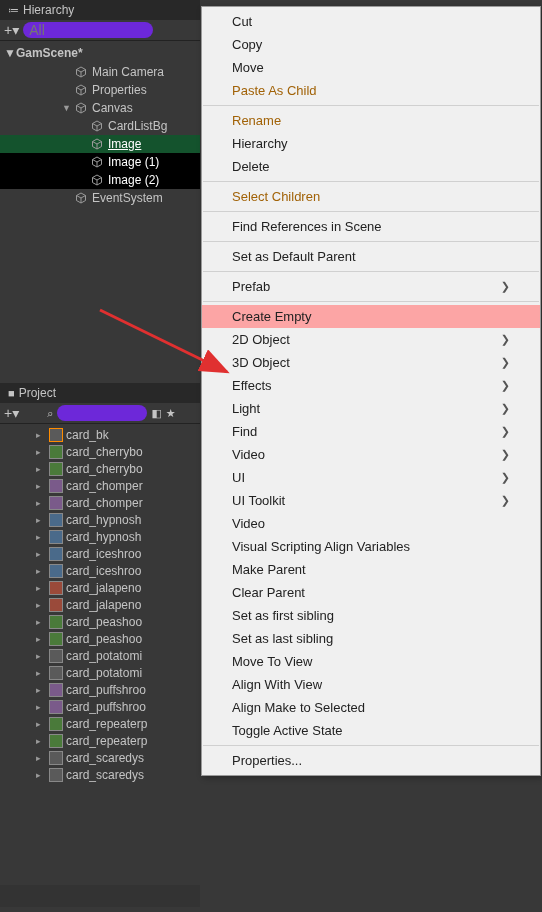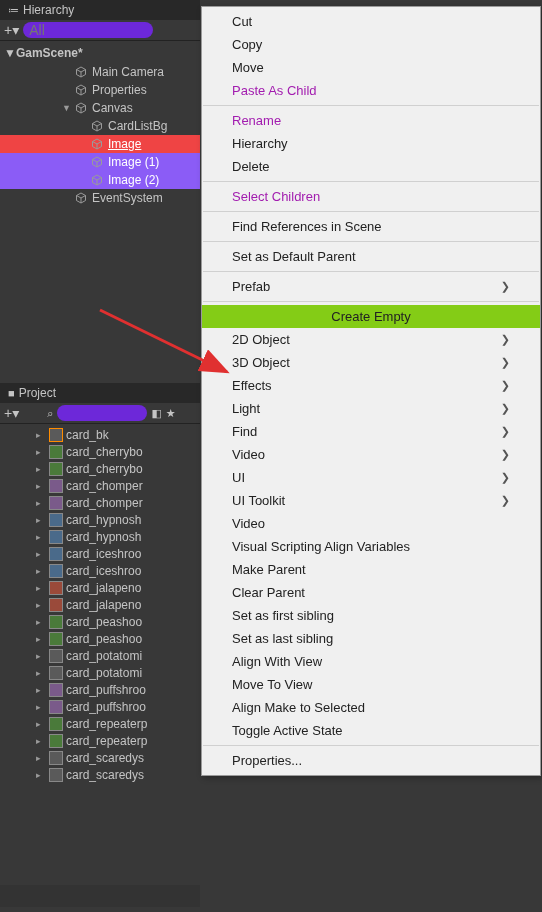--- a/index.html
+++ b/index.html
@@ -7,22 +7,22 @@
 
     
     .hierarchy-panel { width: 200px; background: #383838; color: #c4c4c4; font-size: 12px; }
     .panel-tab { background: #282828; padding: 3px 8px; display: flex; align-items: center; gap: 4px; color: #c4c4c4; font-size: 12px; }
     .panel-tab .icon { font-size: 11px; }
     .panel-toolbar { display: flex; align-items: center; padding: 2px 4px; gap: 4px; background: #383838; border-bottom: 1px solid #222; }
     .plus-btn { color: #c4c4c4; font-size: 14px; cursor: pointer; }
     .search-input { background: #6d28d9; border: none; border-radius: 10px; padding: 1px 6px; color: #c4c4c4; font-size: 14px; width: 130px; height: 16px; }
     .tree { padding: 2px 0; }
     .tree-row { display: flex; align-items: center; padding: 1px 12px; height: 18px; gap: 2px; }
-    .tree-row.selected { background: #ef4444; color: #fff; text-decoration: underline; }
-    .tree-row.selected-multi { background: #8b5cf6; color: #fff; }
+    .tree-row.selected { background: #14532d; color: #fff; text-decoration: underline; }
+    .tree-row.selected-multi { background: #000000; color: #fff; }
     .tree-row .expand { width: 10px; font-size: 9px; color: #9a9a9a; }
     .tree-row .cube-icon { width: 14px; height: 14px; display: inline-flex; align-items: center; justify-content: center; }
     .tree-row .cube-icon svg { width: 12px; height: 12px; }
     .tree-row .label { margin-left: 2px; }
     .indent1 { padding-left: 20px; }
     .indent3 { padding-left: 62px; }
     .indent4 { padding-left: 78px; }
     .scene-row { display: flex; align-items: center; padding: 1px 4px; height: 20px; }
 
     
@@ -38,22 +38,22 @@
     .asset-thumb { width: 14px; height: 14px; background: #5a5a5a; border: 1px solid #888; display: inline-block; }
     .asset-thumb.selected { border: 1px solid #ff8c00; }
     .asset-thumb.green { background: #4a7a3a; }
     .asset-thumb.blue { background: #4a6a8a; }
     .asset-thumb.purple { background: #7a5a8a; }
     .asset-thumb.red { background: #9a4a3a; }
 
     
     .context-menu { position: absolute; top: 6px; left: 201px; width: 340px; background: #f0f0f0; border: 1px solid #9a9a9a; color: #222; font-size: 13px; padding: 3px 0; box-shadow: 2px 2px 6px rgba(0,0,0,0.3); }
     .menu-item { padding: 4px 30px; display: flex; justify-content: space-between; align-items: center; }
-    .menu-item.disabled { color: #a21caf; }
-    .menu-item.highlighted { background: #84cc16; justify-content: center; }
+    .menu-item.disabled { color: #a16207; }
+    .menu-item.highlighted { background: #fca5a5; }
     .menu-sep { height: 1px; background: #d0d0d0; margin: 3px 1px; }
     .submenu-arrow { font-size: 11px; color: #555; }
 
     
     .red-arrow { position: absolute; top: 305px; left: 95px; pointer-events: none; z-index: 10; }
 
     .status-bar { position: absolute; bottom: 5px; left: 0; width: 200px; height: 22px; background: #333; }
   </style>
 </head>
 <body>
@@ -372,24 +372,24 @@
     <div class="menu-item">
       <span>Clear Parent</span>
     </div>
     <div class="menu-item">
       <span>Set as first sibling</span>
     </div>
     <div class="menu-item">
       <span>Set as last sibling</span>
     </div>
     <div class="menu-item">
+      <span>Move To View</span>
+    </div>
+    <div class="menu-item">
       <span>Align With View</span>
-    </div>
-    <div class="menu-item">
-      <span>Move To View</span>
     </div>
     <div class="menu-item">
       <span>Align Make to Selected</span>
     </div>
     <div class="menu-item">
       <span>Toggle Active State</span>
     </div>
     <div class="menu-sep"></div>
     <div class="menu-item">
       <span>Properties...</span>

